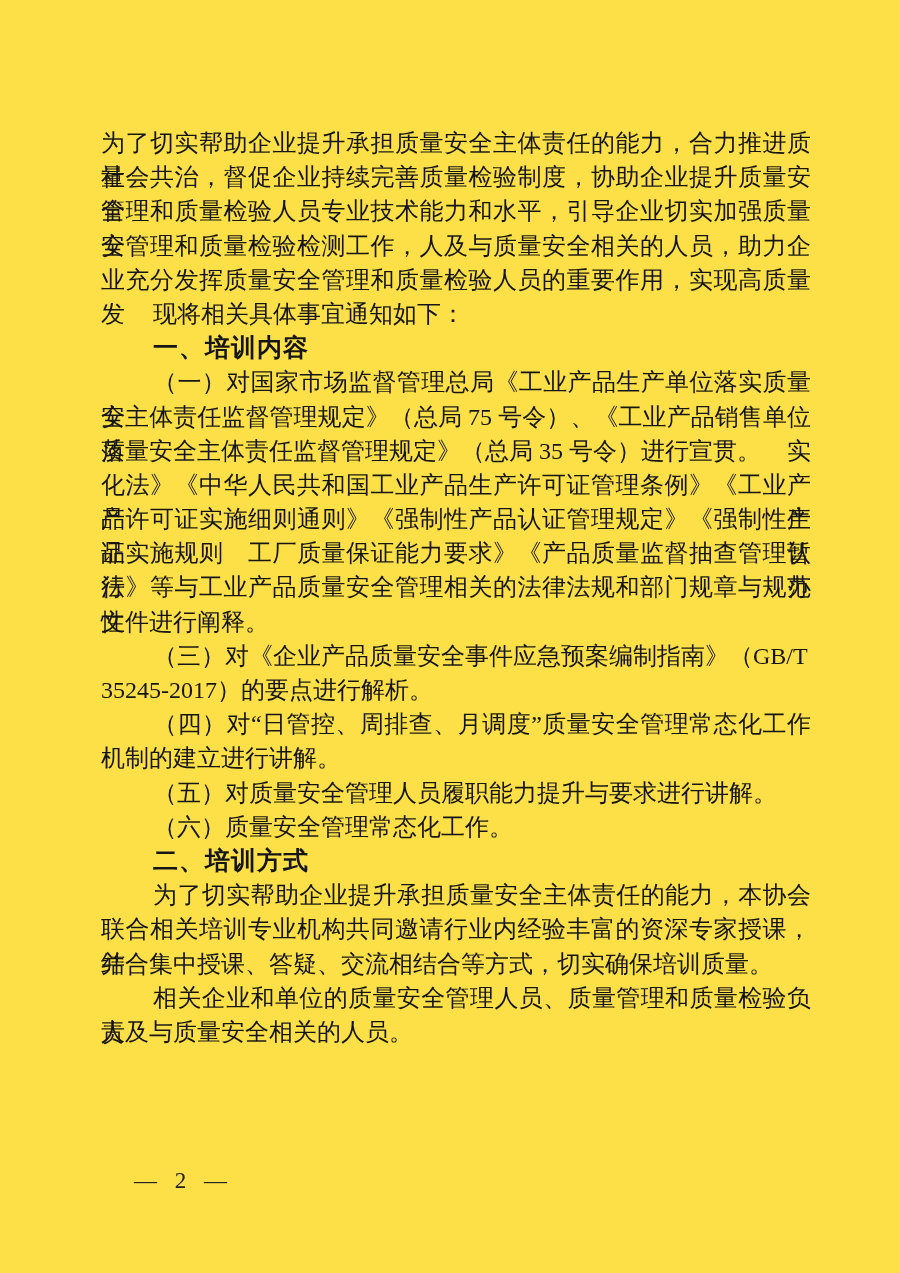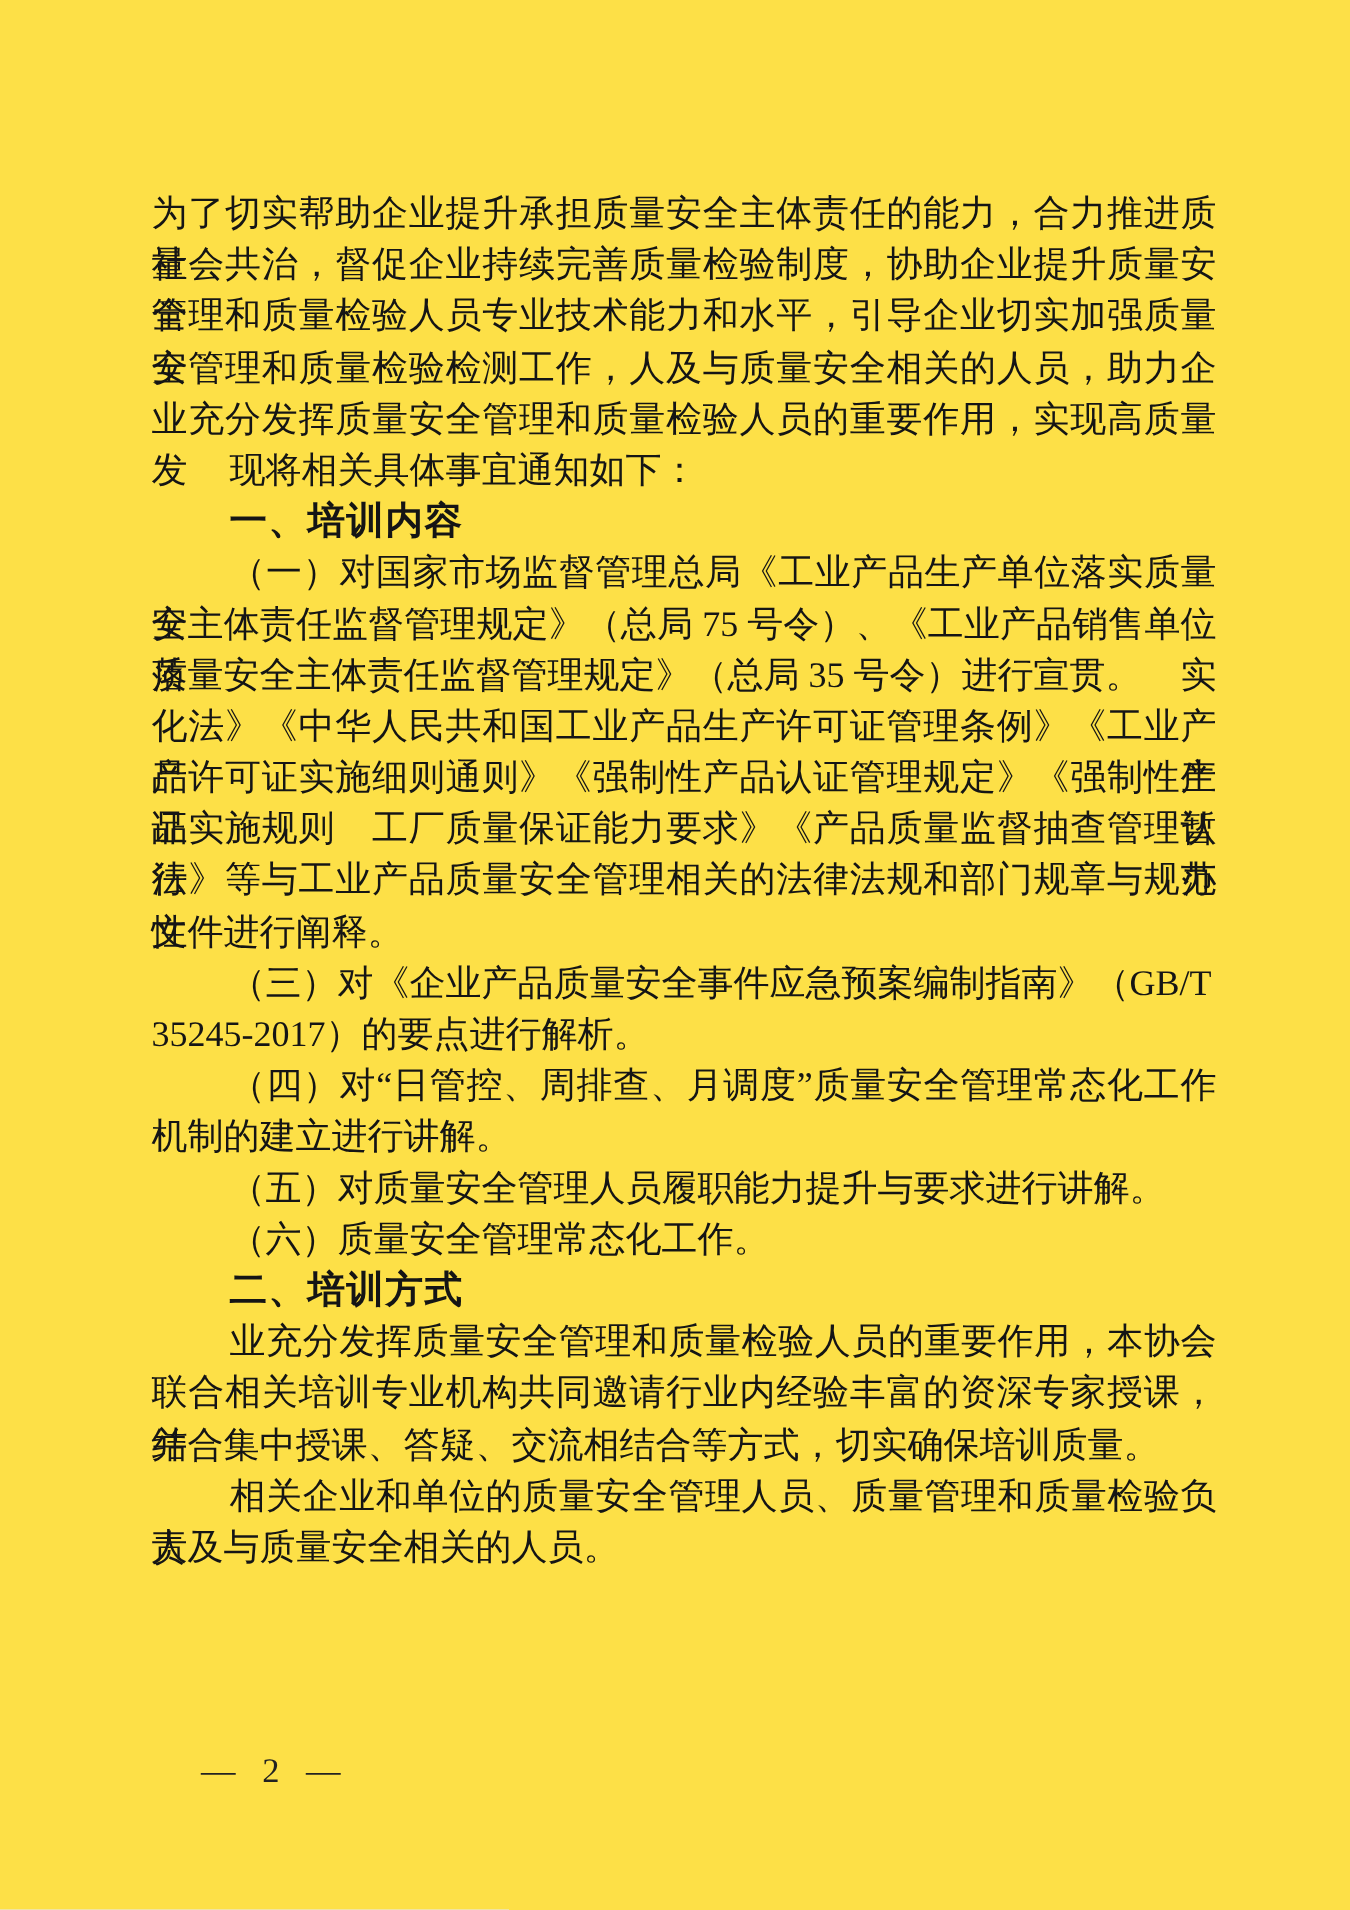--- a/index.html
+++ b/index.html
@@ -76,20 +76,20 @@
       <div class="line fill">证实施规则　工厂质量保证能力要求》《产品质量监督抽查管理暂行办</div>
       <div class="line fill">法》等与工业产品质量安全管理相关的法律法规和部门规章与规范性</div>
       <div class="line">文件进行阐释。</div>
       <div class="line indent">（三）对《企业产品质量安全事件应急预案编制指南》（GB/T</div>
       <div class="line">35245-2017）的要点进行解析。</div>
       <div class="line fill indent">（四）对“日管控、周排查、月调度”质量安全管理常态化工作</div>
       <div class="line">机制的建立进行讲解。</div>
       <div class="line indent">（五）对质量安全管理人员履职能力提升与要求进行讲解。</div>
       <div class="line indent">（六）质量安全管理常态化工作。</div>
       <div class="line indent heading">二、培训方式</div>
-      <div class="line fill indent">业充分发挥质量安全管理和质量检验人员的重要作用，本协会</div>
+      <div class="line fill indent">为了切实帮助企业提升承担质量安全主体责任的能力，本协会</div>
       <div class="line fill">联合相关培训专业机构共同邀请行业内经验丰富的资深专家授课，并</div>
       <div class="line">结合集中授课、答疑、交流相结合等方式，切实确保培训质量。</div>
       <div class="line fill indent">相关企业和单位的质量安全管理人员、质量管理和质量检验负责</div>
       <div class="line">人及与质量安全相关的人员。</div>
     </div>
   <div class="page-number">— 2 —</div>
 </div>
 
 </body></html>

